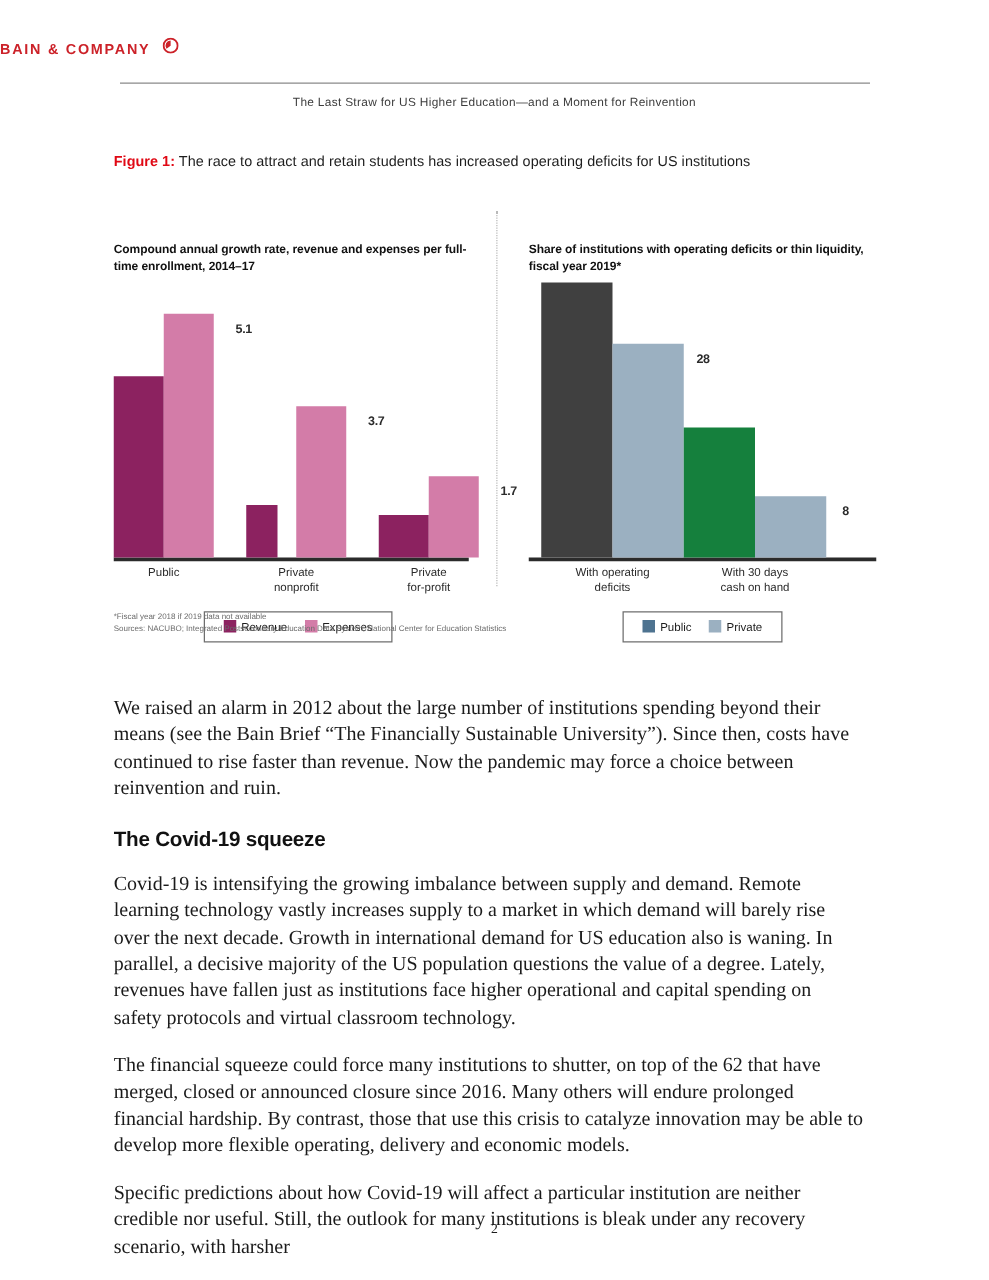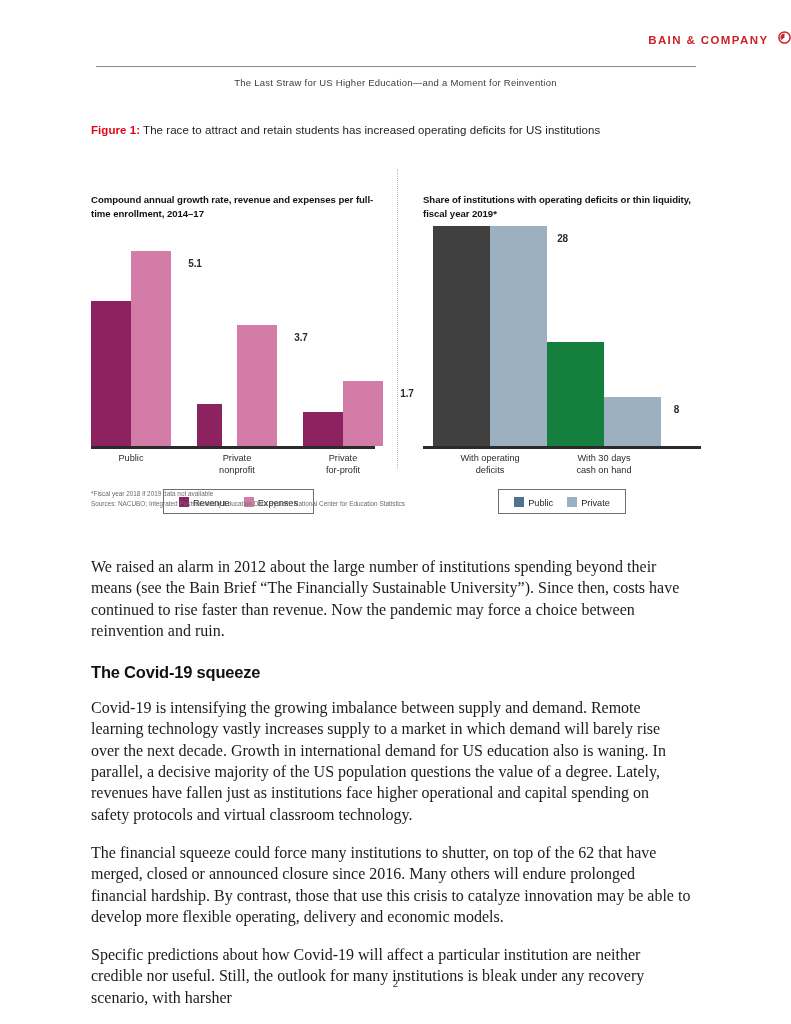--- a/index.html
+++ b/index.html
@@ -8,21 +8,21 @@
     height: 1024px;
     background: #ffffff;
     font-family: "Liberation Sans", sans-serif;
     overflow: hidden;
   }
   .page { position: relative; width: 791px; height: 1024px; background: #fff; }
 
   
   .brand-bar {
     position: absolute; top: 30px; left: 0; width: 791px;
-    text-align: right;
+    text-align: left;
   }
   .brand-name {
     display: inline-block;
     color: #CC2229;
     font-weight: bold;
     font-size: 11.5px;
     letter-spacing: 1.4px;
     vertical-align: middle;
     font-family: "Liberation Sans", sans-serif;
   }
@@ -207,21 +207,21 @@
       </div>
     </div>
 
     <div class="panel right">
       <div class="panel-head">Share of institutions with operating deficits or thin liquidity, fiscal year 2019*</div>
       <div class="plot" id="plot-right">
         <div class="axis-line"></div>
       <div class="bar" style="left: 10px; width: 57px; height: 220px; background: #404040;">
             <span class="val inside">32%</span>
           </div>
-          <div class="bar" style="left: 67px; width: 57px; height: 220px; background: rgb(155, 176, 193);">
+          <div class="bar" style="left: 67px; width: 57px; height: 171px; background: rgb(155, 176, 193);">
             <span class="val outside-dark">28</span>
           </div>
           <div class="bar" style="left: 124px; width: 57px; height: 104px; background: #15803d;">
             <span class="val inside">17</span>
           </div>
           <div class="bar" style="left: 181px; width: 57px; height: 49px; background: rgb(155, 176, 193);">
             <span class="val outside-dark">8</span>
           </div>
         </div>
       <div class="tick-labels" id="ticks-right">

